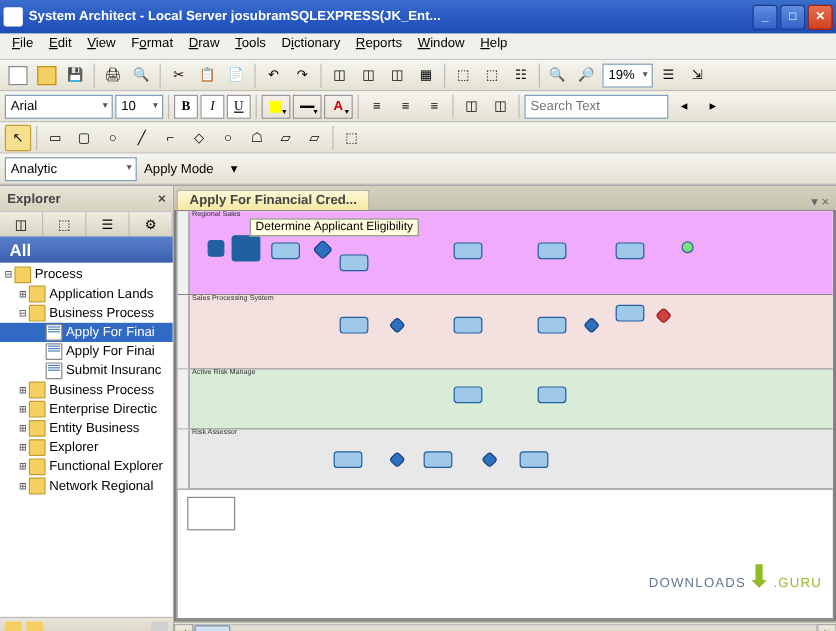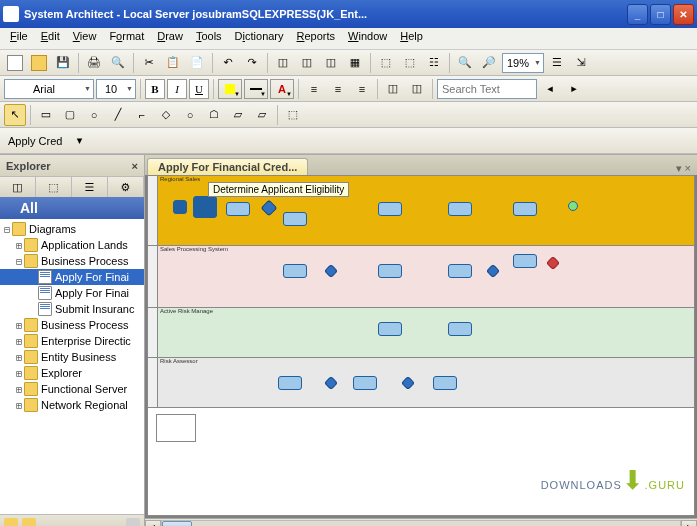--- a/index.html
+++ b/index.html
@@ -15,70 +15,70 @@
 .menubar { height: 22px; background: #f0f0ec; border-bottom: 1px solid #ccc; display: flex; padding: 0 4px; gap: 1px; }
 .menubar span { padding: 2px 6px; cursor: pointer; }
 .menubar span u { text-decoration: underline; }
 
 .toolbar { height: 26px; background: linear-gradient(#f5f4ee, #e5e2d4); border-bottom: 1px solid #bbb; display: flex; align-items: center; padding: 0 4px; gap: 2px; }
 .tbtn { width: 22px; height: 22px; border: 1px solid transparent; border-radius: 2px; display: flex; align-items: center; justify-content: center; cursor: pointer; }
 .tbtn svg, .tbtn .ico { width: 16px; height: 16px; }
 .sep { width: 1px; height: 20px; background: #bbb; margin: 0 2px; }
 .dropdown { height: 20px; border: 1px solid #7f9db9; background: white; padding: 1px 14px 1px 4px; position: relative; display: flex; align-items: center; min-width: 40px; }
 .dropdown::after { content: '▼'; font-size: 7px; position: absolute; right: 2px; color: #555; }
-.textinput { height: 20px; border: 1px solid #7f9db9; background: white; padding: 1px 4px; width: 100px; }
+.textinput { height: 20px; border: 1px solid #7f9db9; background: white; padding: 1px 4px; width: 120px; }
 
 .workspace { display: flex; height: 380px; border-top: 1px solid #aaa; }
 
 .explorer { width: 145px; display: flex; flex-direction: column; background: #fcfcf8; border-right: 1px solid #aaa; }
 .explorer-hdr { height: 22px; background: linear-gradient(#e8e5d8,#d5d2c0); display: flex; align-items: center; padding: 0 6px; font-weight: bold; color: #444; border-bottom: 1px solid #bbb; }
 .explorer-hdr .x { margin-left: auto; cursor: pointer; font-family: Arial; }
 .explorer-tabbar { height: 20px; background: linear-gradient(#f0ede0,#d8d4c4); display: flex; }
 .explorer-tabbar .tab { flex: 1; display: flex; align-items: center; justify-content: center; border-right: 1px solid #bbb; cursor: pointer; }
-.all-hdr { background: linear-gradient(#5a7fc8,#3a5fb0); color: white; font-weight: bold; padding: 3px 20px; font-size: 14px; }
+.all-hdr { background: linear-gradient(#5a7fc8,#3a5fb0); color: white; font-weight: bold; padding: 3px 8px; font-size: 14px; }
 .tree { flex: 1; overflow: hidden; background: white; font-size: 11px; padding: 2px 0; }
 .tree-item { display: flex; align-items: center; padding: 1px 2px; white-space: nowrap; cursor: pointer; }
 .tree-item .tw { width: 10px; text-align: center; color: #666; font-family: monospace; font-size: 10px; }
 .tree-item .ico { width: 14px; height: 14px; margin-right: 3px; background: #f5d060; border: 1px solid #c0a030; border-radius: 1px; flex-shrink: 0; }
 .tree-item.doc .ico { background: #fff; border-color: #888; position: relative; }
 .tree-item.doc .ico::before { content:''; position:absolute; top:1px; left:1px; right:1px; height:1px; background:#5080c0; box-shadow: 0 2px #5080c0, 0 4px #5080c0; }
 .tree-item.sel { background: #316ac5; color: white; }
 .tree-item.l2 { padding-left: 14px; }
 .tree-item.l3 { padding-left: 28px; }
 .explorer-bot { height: 20px; background: linear-gradient(#e8e5d8,#d5d2c0); display: flex; align-items: center; padding: 0 4px; gap: 4px; border-top: 1px solid #bbb; }
 .explorer-bot .sb { width: 14px; height: 14px; background: #f5d060; border-radius: 2px; }
 
 .canvas-area { flex: 1; display: flex; flex-direction: column; background: #808080; position: relative; }
 .doc-tab { height: 20px; display: flex; align-items: flex-end; padding-left: 2px; background: linear-gradient(#d5d2c0, #c5c2b0); gap: 36px; }
 .doc-tab .t { background: linear-gradient(#fff8d8,#f5e8a0); padding: 2px 10px; border: 1px solid #aaa; border-bottom: none; border-radius: 3px 3px 0 0; font-weight: bold; color: #444; white-space: nowrap; }
 .doc-tab .dots { margin-left: auto; margin-right: 6px; color: #666; cursor:pointer; }
 .canvas { flex: 1; background: white; border: 1px solid #888; margin: 0 2px 2px 2px; position: relative; overflow: hidden; }
 .lane { position: absolute; left: 0; right: 0; border-bottom: 1px solid #888; }
 .lane-label { position: absolute; left: 0; top: 0; bottom: 0; width: 10px; background: #f0f0f0; border-right: 1px solid #888; }
 .lane-name { position: absolute; left: 12px; top: 0; font-size: 6px; color: #333; }
-.lane1 { top: 0; height: 70px; background: #eab308; }
+.lane1 { top: 0; height: 70px; background: #f0abfc; }
 .lane2 { top: 70px; height: 62px; background: #f5e0e0; }
 .lane3 { top: 132px; height: 50px; background: #d8ecd8; }
 .lane4 { top: 182px; height: 50px; background: #e8e8e8; }
 .shape { position: absolute; background: #a0c8e8; border: 1px solid #2060a0; border-radius: 3px; }
 .diamond { background: #3070c0; border-color: #104080; transform: rotate(45deg); }
 .tooltip { position: absolute; left: 60px; top: 6px; background: #ffffe0; border: 1px solid #888; padding: 1px 4px; font-size: 10px; z-index: 10; }
 .hscroll { height: 16px; background: #e8e5d8; display: flex; align-items: center; border-top: 1px solid #aaa; }
 .hscroll .btn { width: 16px; height: 14px; background: linear-gradient(#f0ede0,#d0ccb8); border: 1px solid #aaa; display:flex;align-items:center;justify-content:center;font-size:8px;cursor:pointer; }
 .hscroll .track { flex: 1; height: 14px; background: #e0ddd0; border: 1px solid #bbb; position: relative; }
 .hscroll .thumb { position: absolute; left: 0; width: 30px; top: 0; bottom: 0; background: linear-gradient(#d8e8f8,#b0c8e0); border: 1px solid #7090b0; border-radius: 2px; }
 
 .watermark { position: absolute; right: 12px; bottom: 30px; font-size: 22px; font-weight: normal; color: #486080; opacity: 0.85; letter-spacing: 1px; pointer-events:none; }
 .watermark .g { color: #80b000; }
 
 
 .ico-doc { background: #fff; border:1px solid #888; }
 .ico-fld { background: #f5d060; border:1px solid #c09020; }
 
-.tb2-wide .dropdown { min-width: 80px; justify-content: center; }
+.tb2-wide .dropdown { min-width: 80px; }
 .fmtbtn { width:20px; height:20px; border:1px solid #999; background:#fff; display:flex;align-items:center;justify-content:center;font-family:'Times New Roman',serif;cursor:pointer; }
 .fmtbtn.b { font-weight: bold; }
 .fmtbtn.i { font-style: italic; }
 .fmtbtn.u { text-decoration: underline; }
 .colorbtn { width:24px; height:20px; border:1px solid #999; display:flex; align-items:center; justify-content:center; position:relative; cursor:pointer; }
 .colorbtn::after { content:'▼'; font-size:6px; position:absolute; right:1px; bottom:1px; }
 </style>
 </head>
 <body>
 
@@ -187,21 +187,24 @@
   <div class="tbtn">◇</div>
   <div class="tbtn">○</div>
   <div class="tbtn">☖</div>
   <div class="tbtn">▱</div>
   <div class="tbtn">▱</div>
   <div class="sep"></div>
   <div class="tbtn">⬚</div>
 </div>
 
 <div class="toolbar">
-  <span style="padding:0 4px">Apply Cred</span>
+  <div class="dropdown" style="min-width:110px">
+      <span>Analytic</span>
+    </div>
+  <span style="padding:0 4px">Apply Mode</span>
   <div class="tbtn">▾</div>
 </div>
 
 <div class="workspace">
 
   <div class="explorer">
     <div class="explorer-hdr">
       <span>Explorer</span>
       <span class="x">×</span>
     </div>
@@ -209,21 +212,21 @@
       <div class="tab">◫</div>
       <div class="tab">⬚</div>
       <div class="tab">☰</div>
       <div class="tab">⚙</div>
     </div>
     <div class="all-hdr">All</div>
     <div class="tree">
       <div class="tree-item">
           <span class="tw">⊟</span>
           <span class="ico"></span>
-          <span>Diagrams</span>
+          <span>Process</span>
         </div>
       <div class="tree-item l2">
           <span class="tw">⊞</span>
           <span class="ico"></span>
           <span>Application Lands</span>
         </div>
       <div class="tree-item l2">
           <span class="tw">⊟</span>
           <span class="ico"></span>
           <span>Business Process</span>
@@ -259,21 +262,21 @@
           <span>Entity Business</span>
         </div>
       <div class="tree-item l2">
           <span class="tw">⊞</span>
           <span class="ico"></span>
           <span>Explorer</span>
         </div>
       <div class="tree-item l2">
           <span class="tw">⊞</span>
           <span class="ico"></span>
-          <span>Functional Server</span>
+          <span>Functional Explorer</span>
         </div>
       <div class="tree-item l2">
           <span class="tw">⊞</span>
           <span class="ico"></span>
           <span>Network Regional</span>
         </div>
     </div>
     <div class="explorer-bot">
       <div class="sb"></div>
       <div class="sb"></div>

